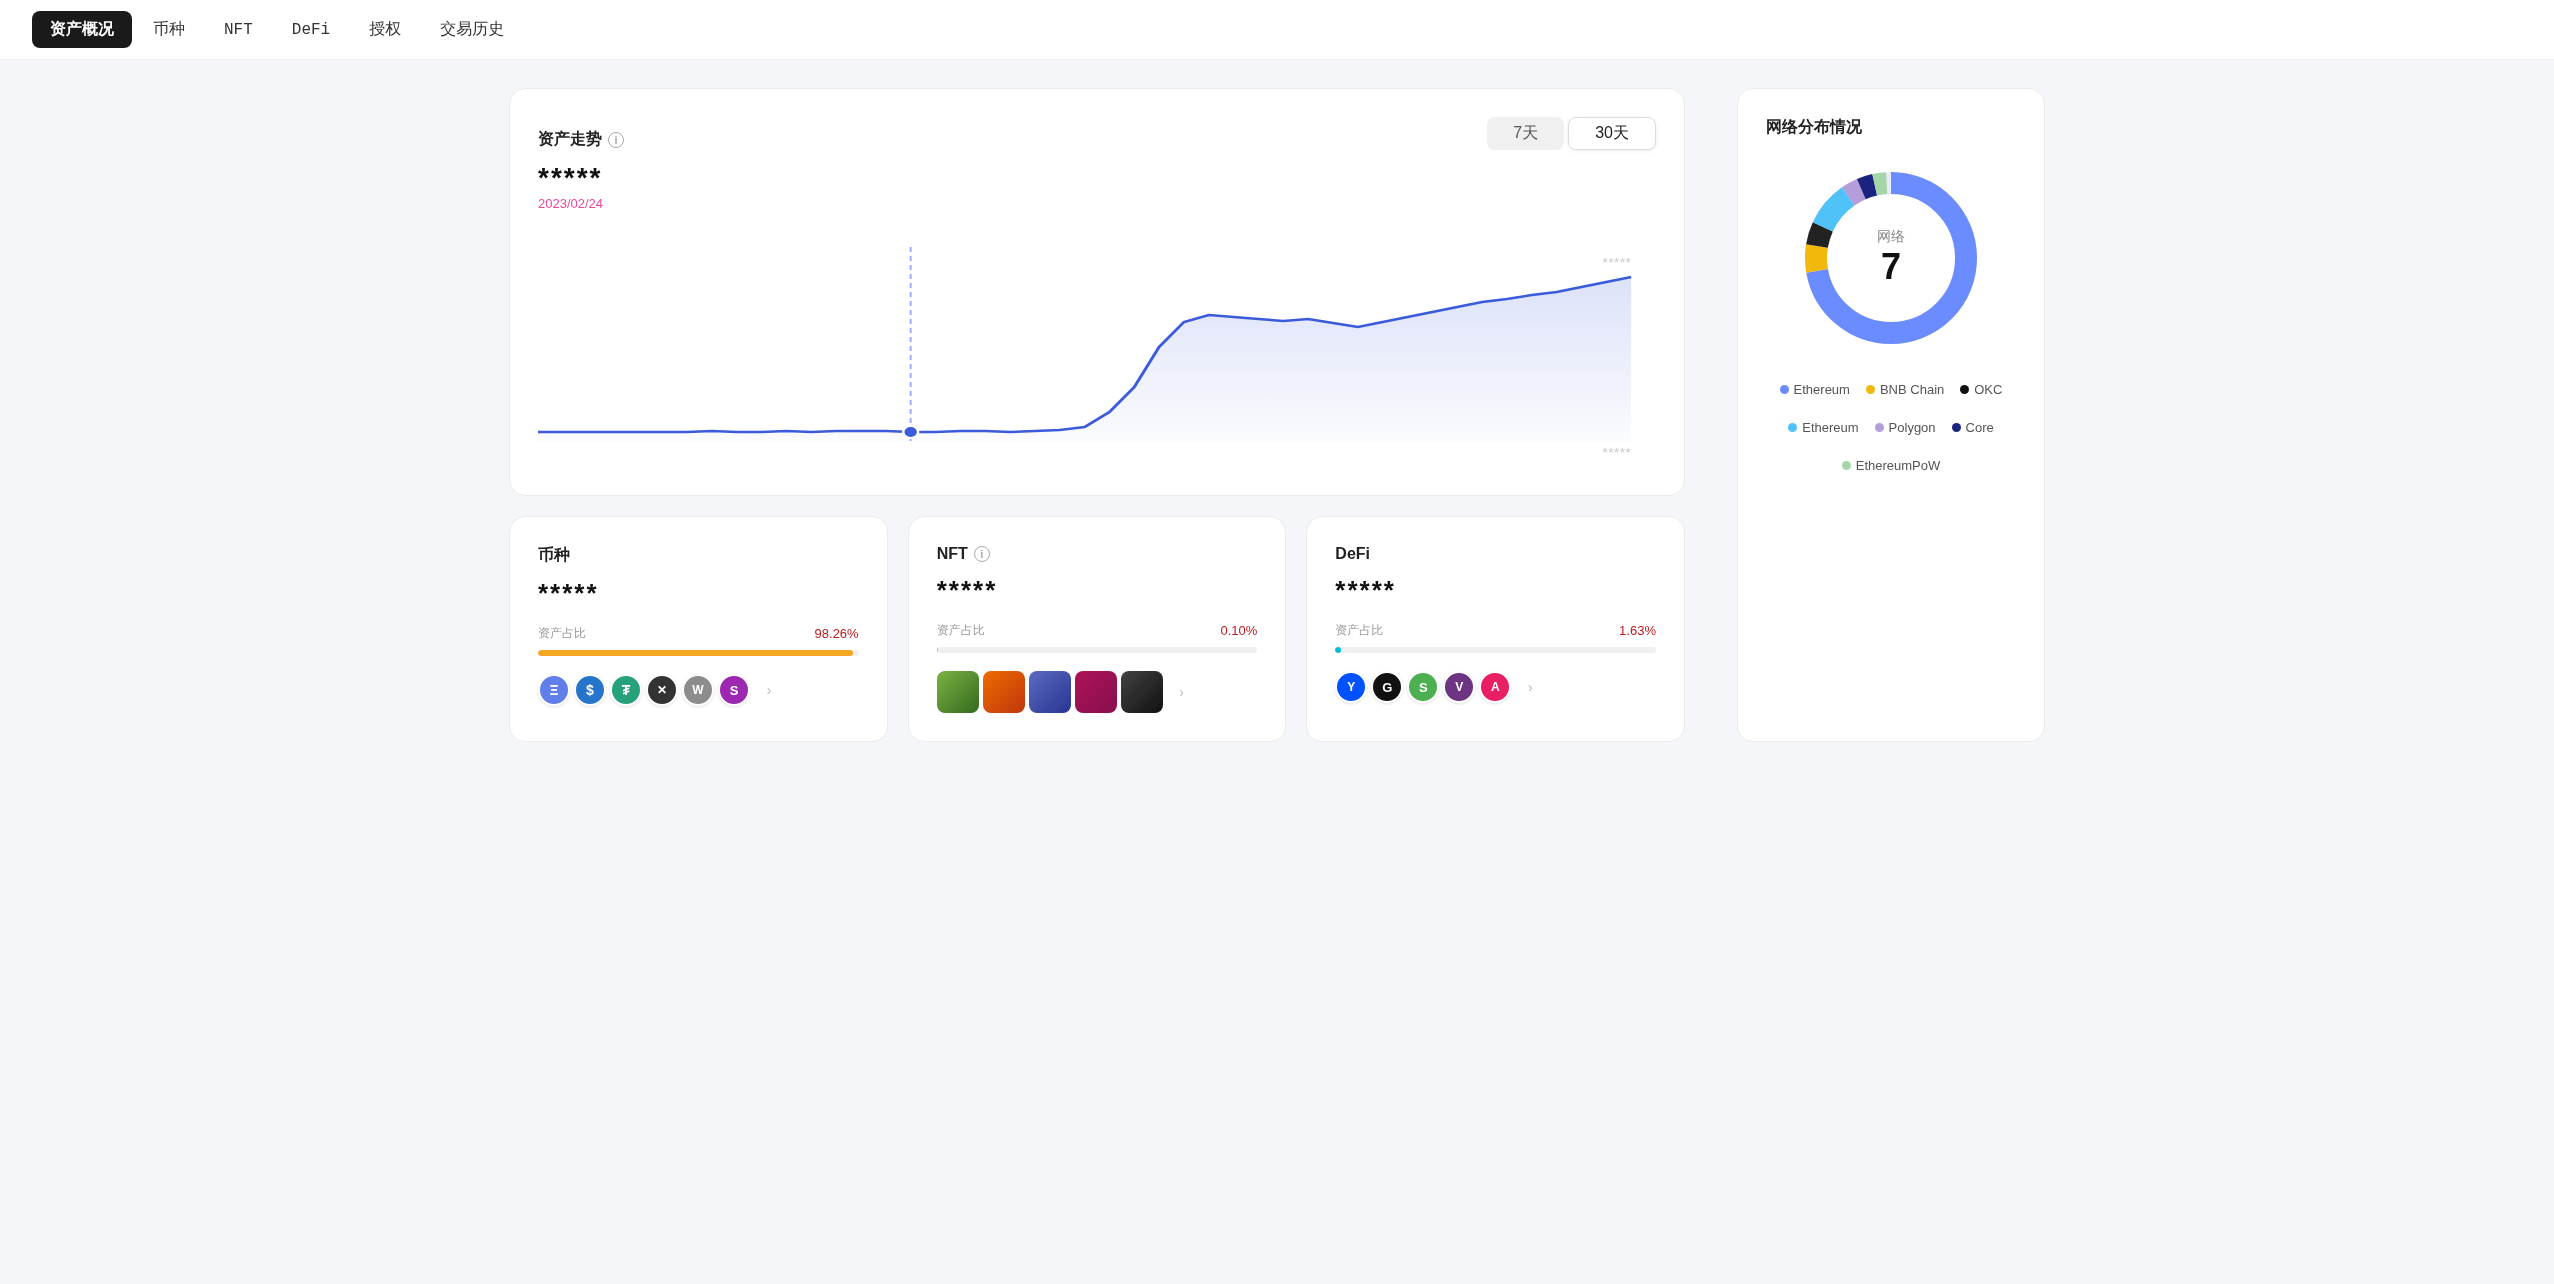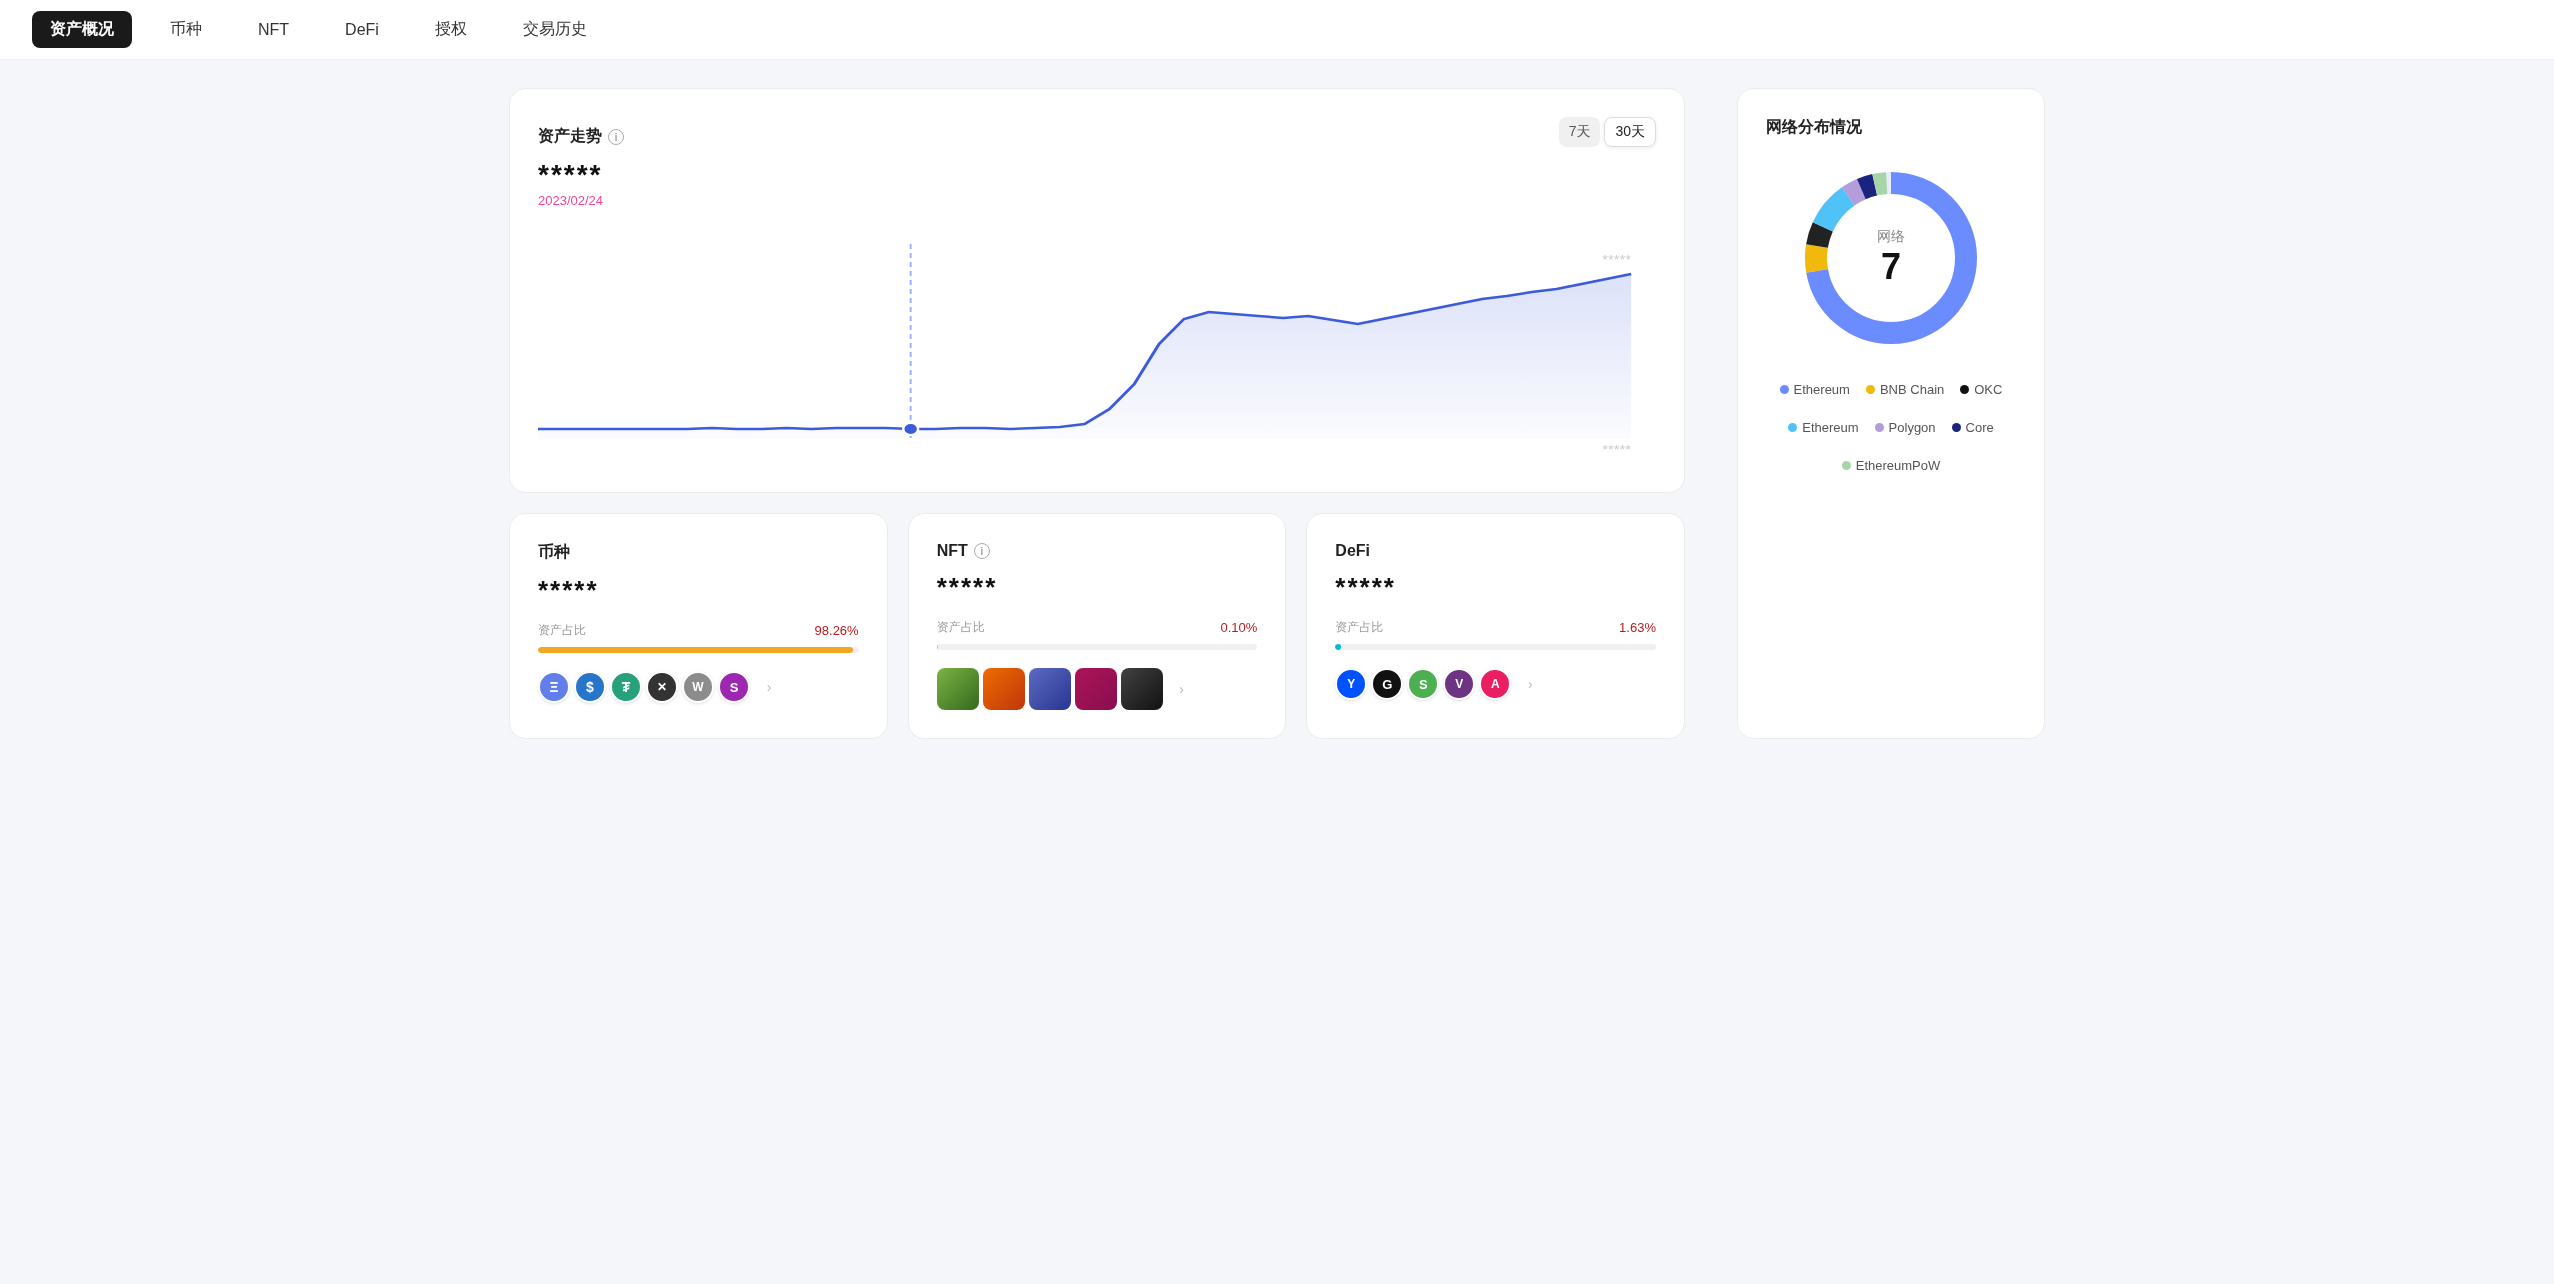--- a/index.html
+++ b/index.html
@@ -9,22 +9,23 @@
       min-height: 100vh;
     }
 
     
     .nav {
       background: #fff;
       display: flex;
       align-items: center;
       padding: 0 32px;
       height: 60px;
-      gap: 20px;
+      gap: 3px;
       border-bottom: 1px solid #eee;
+      font-family: Liberation Mono, monospace;
     }
     .nav-item {
       padding: 8px 18px;
       border-radius: 8px;
       font-size: 16px;
       cursor: pointer;
       color: #333;
       font-weight: 500;
     }
     .nav-item.active {
@@ -81,23 +82,23 @@
       justify-content: center;
       font-size: 11px;
       color: #aaa;
       cursor: pointer;
     }
     .time-buttons {
       display: flex;
       gap: 4px;
     }
     .time-btn {
-      padding: 5px 10px;
+      padding: 5px 26px;
       border-radius: 8px;
-      font-size: 14px;
+      font-size: 16px;
       cursor: pointer;
       border: none;
       background: #f0f0f0;
       color: #555;
     }
     .time-btn.active {
       background: #fff;
       border: 1px solid #ddd;
       color: #222;
       box-shadow: 0 1px 4px rgba(0,0,0,0.08);

